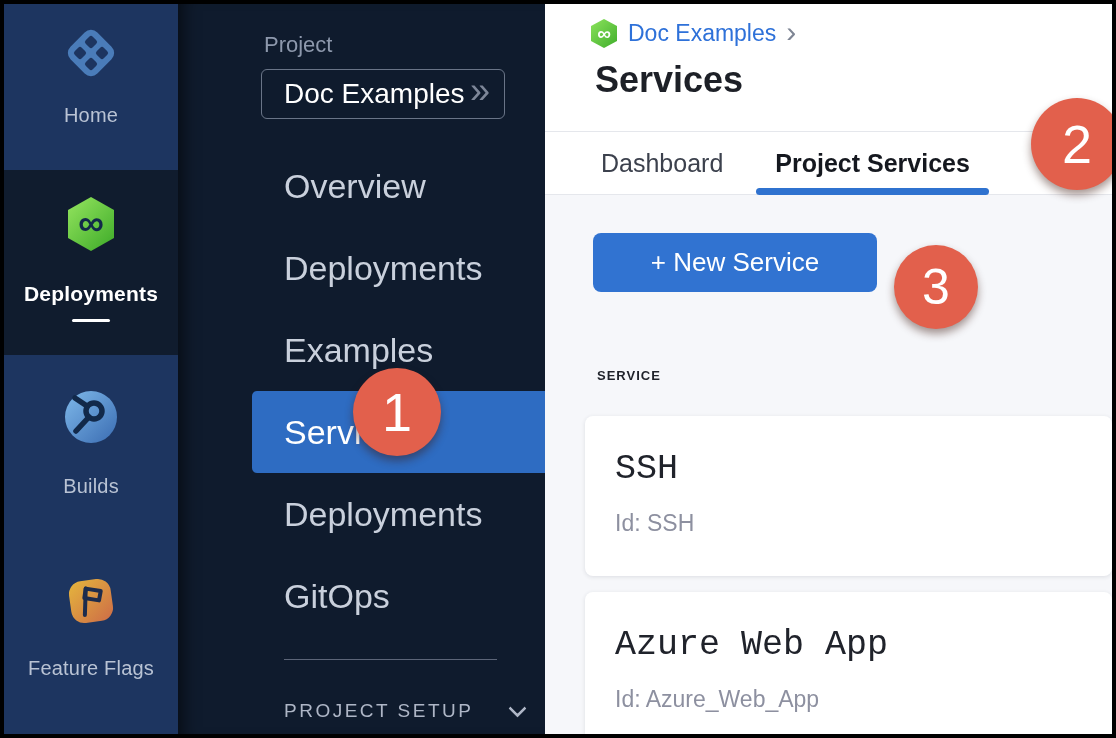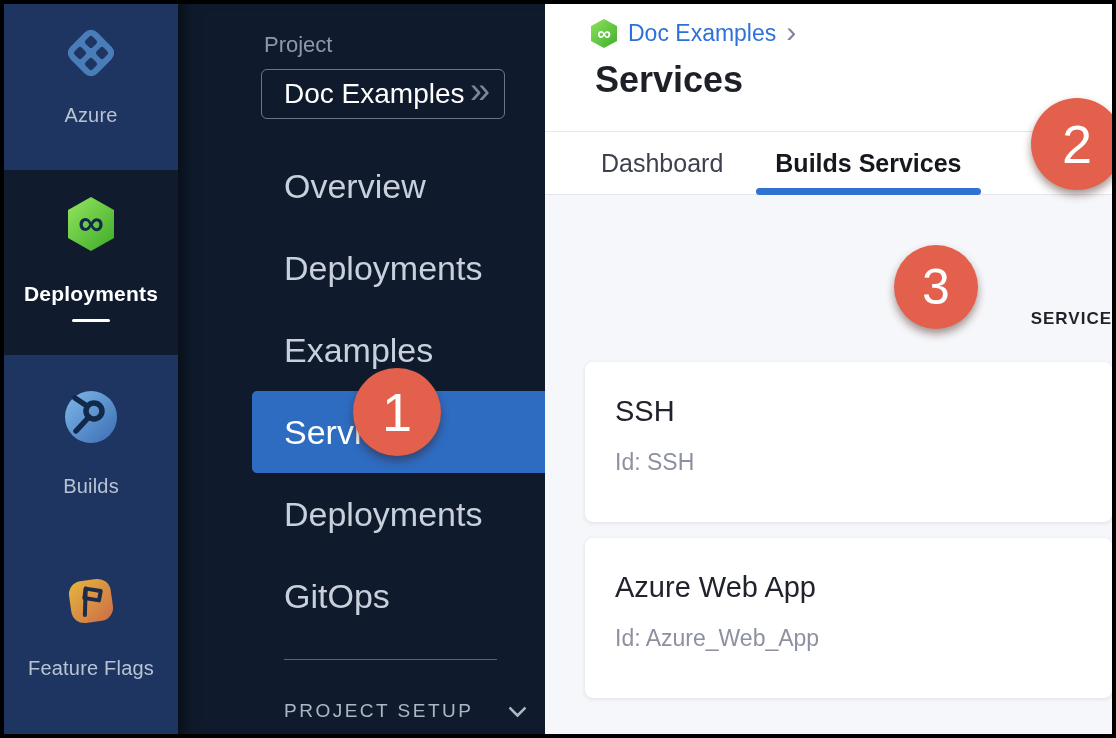--- a/index.html
+++ b/index.html
@@ -76,28 +76,28 @@
     content:""; position:absolute; left:0; right:0; bottom:-1px;
     height:7px; border-radius:4px; background:#2f72cf;
   }
 
   .content { flex:1; background:#f6f7fa; padding:38px 0 0 40px; overflow:hidden; }
   .btn-new-service {
     margin-left:8px; width:284px; height:59px; border:none; border-radius:8px;
     background:#3173d1; color:#fff; font-size:26px; font-family:inherit;
     display:inline-flex; align-items:center; justify-content:center; cursor:pointer;
   }
-  .list-header { margin:76px 0 0 12px; font-size:17px; font-weight:bold;
-                 letter-spacing:1px; color:#1f222a;text-align:right; }
+  .list-header { margin:76px 0 0 12px; font-size:13px; font-weight:bold;
+                 letter-spacing:1px; color:#1f222a; }
   .service-card {
     margin-top:33px; height:160px; background:#fff; border-radius:8px;
     box-shadow:0 1px 4px rgba(30,40,60,.12); padding:33px 30px; cursor:pointer;
   }
   .service-card + .service-card { margin-top:16px; }
-  .service-name { font-size:29px; color:#20232b; }
+  .service-name { font-size:35px; color:#20232b;font-family:Liberation Mono, monospace; }
   .service-id { font-size:23px; color:#8d90a0; margin-top:21px; }
 
   
   .ann {
     position:absolute; border-radius:50%; background:#e2604c; color:#fff;
     display:flex; align-items:center; justify-content:center;
     box-shadow:0 5px 9px rgba(60,25,15,.45); z-index:30; font-size:54px;
   }
   .ann-1 { left:349px; top:364px; width:88px; height:88px; }
   .ann-2 { left:1027px; top:94px; width:92px; height:92px; }
@@ -113,21 +113,21 @@
     <div class="mod-item mod-home">
       <span>
         <svg width="56" height="56" viewBox="0 0 56 56">
           <rect x="9" y="9" width="38" height="38" rx="9" fill="#4a7cb9" transform="rotate(45 28 28)"></rect>
           <rect x="23" y="12" width="10" height="10" rx="2.5" fill="#1d3560" transform="rotate(45 28 17)"></rect>
           <rect x="12" y="23" width="10" height="10" rx="2.5" fill="#1d3560" transform="rotate(45 17 28)"></rect>
           <rect x="34" y="23" width="10" height="10" rx="2.5" fill="#1d3560" transform="rotate(45 39 28)"></rect>
           <rect x="23" y="34" width="10" height="10" rx="2.5" fill="#1d3560" transform="rotate(45 28 39)"></rect>
         </svg>
       </span>
-      <span class="mod-label">Azure</span>
+      <span class="mod-label">Home</span>
     </div>
 
     <div class="mod-item mod-deployments">
       <span>
         <svg width="52" height="56" viewBox="0 0 52 56">
           <defs>
             <linearGradient id="ghex" x1="0" y1="0" x2="0.9" y2="1">
               <stop offset="0" stop-color="#95e55f"></stop>
                 <stop offset="1" stop-color="#41ad2b"></stop>
             </linearGradient>
@@ -220,24 +220,25 @@
           </svg>
         </span>
         <a class="crumb-link">Doc Examples</a>
         <span class="crumb-sep">›</span>
       </div>
       <h1 class="page-title">Services</h1>
     </header>
 
     <div class="tabs">
       <div class="tab">Dashboard</div>
-      <div class="tab active">Builds Services</div>
+      <div class="tab active">Project Services</div>
     </div>
 
     <div class="content">
+      <button class="btn-new-service">+ New Service</button>
 
       <div class="list-header">SERVICE</div>
 
       <div class="service-card">
         <div class="service-name">SSH</div>
         <div class="service-id">Id: SSH</div>
       </div>
 
       <div class="service-card">
         <div class="service-name">Azure Web App</div>

